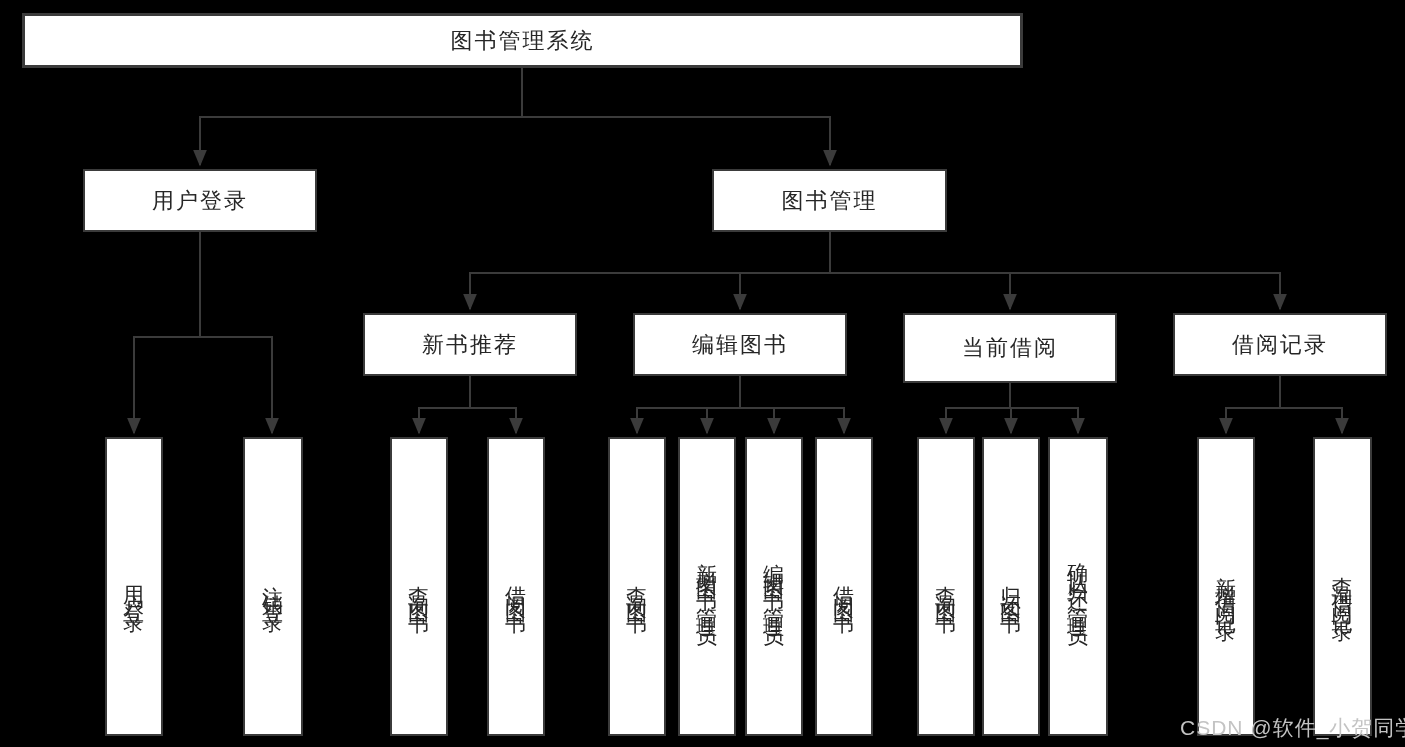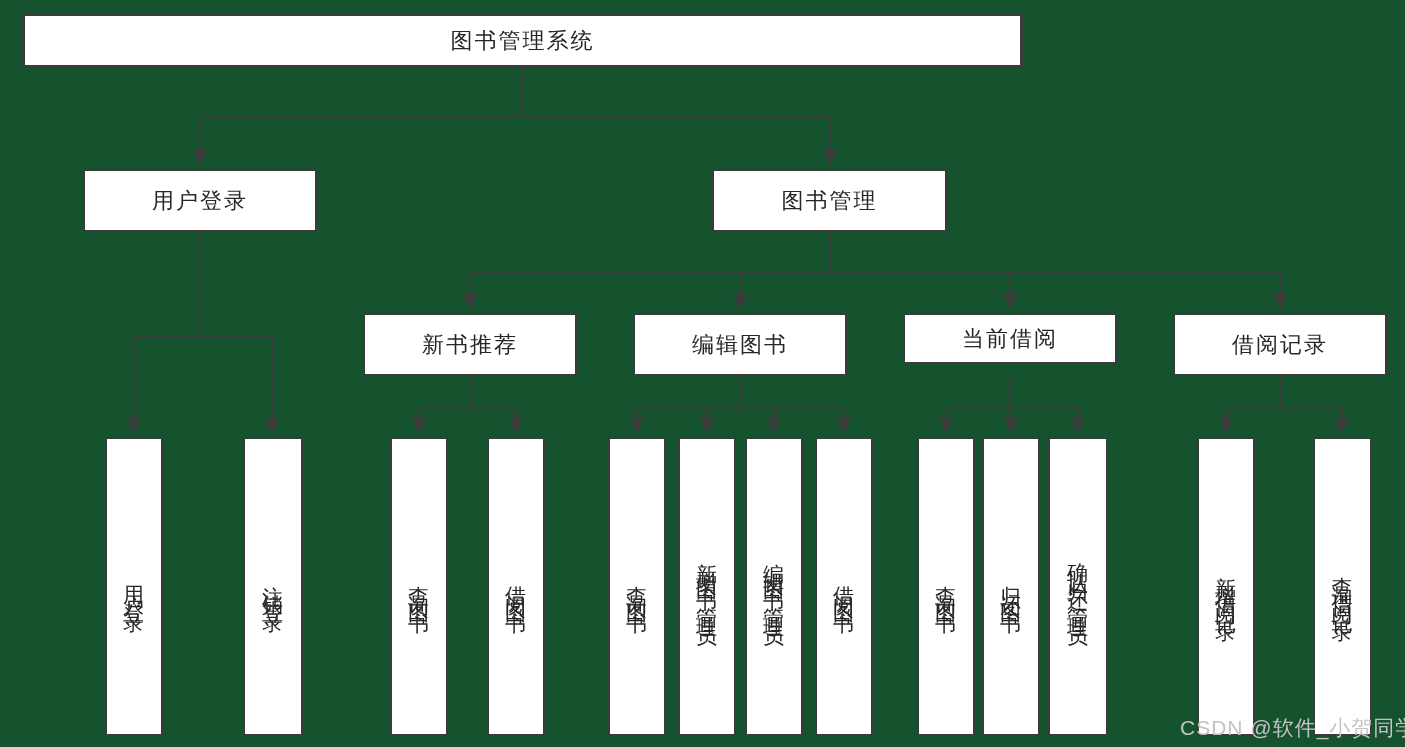--- a/index.html
+++ b/index.html
@@ -1,17 +1,17 @@
 <!DOCTYPE html>
 <html><head>
 <meta charset="utf-8">
 <style>
   html,body{margin:0;padding:0;background:#fff;}
   .canvas{
-    position:relative;width:1405px;height:747px;background:#14532d;
+    position:relative;width:1405px;height:747px;background:#000000;
     font-family:"Liberation Sans",sans-serif;overflow:hidden;
   }
   .connectors{position:absolute;left:0;top:0;z-index:1;}
   .box{
     position:absolute;box-sizing:border-box;background:#ffffff;
     border:2px solid #3b3b3b;display:flex;align-items:center;justify-content:center;
     color:#262626;z-index:2;
   }
   .hbox{font-size:22px;letter-spacing:2px;white-space:nowrap;}
   .rootbox{border-width:3px;}
@@ -90,21 +90,21 @@
   <div class="box hbox" style="left:363px;top:313px;width:214px;height:63px">
     <span>新书推荐</span>
   </div>
 
   <div class="box hbox" style="left:712px;top:169px;width:235px;height:63px">
     <span>图书管理</span>
   </div>
   <div class="box hbox" style="left:633px;top:313px;width:214px;height:63px">
     <span>编辑图书</span>
   </div>
-  <div class="box hbox" style="left:903px;top:313px;width:214px;height:51px">
+  <div class="box hbox" style="left:903px;top:313px;width:214px;height:70px">
     <span>当前借阅</span>
   </div>
   <div class="box hbox" style="left:1173px;top:313px;width:214px;height:63px">
     <span>借阅记录</span>
   </div>
 
   <div class="box leaf" style="left:105px;top:437px;width:58px;height:299px">
     <span class="vtext">用户登录</span>
   </div>
   <div class="box leaf" style="left:243px;top:437px;width:60px;height:299px">

